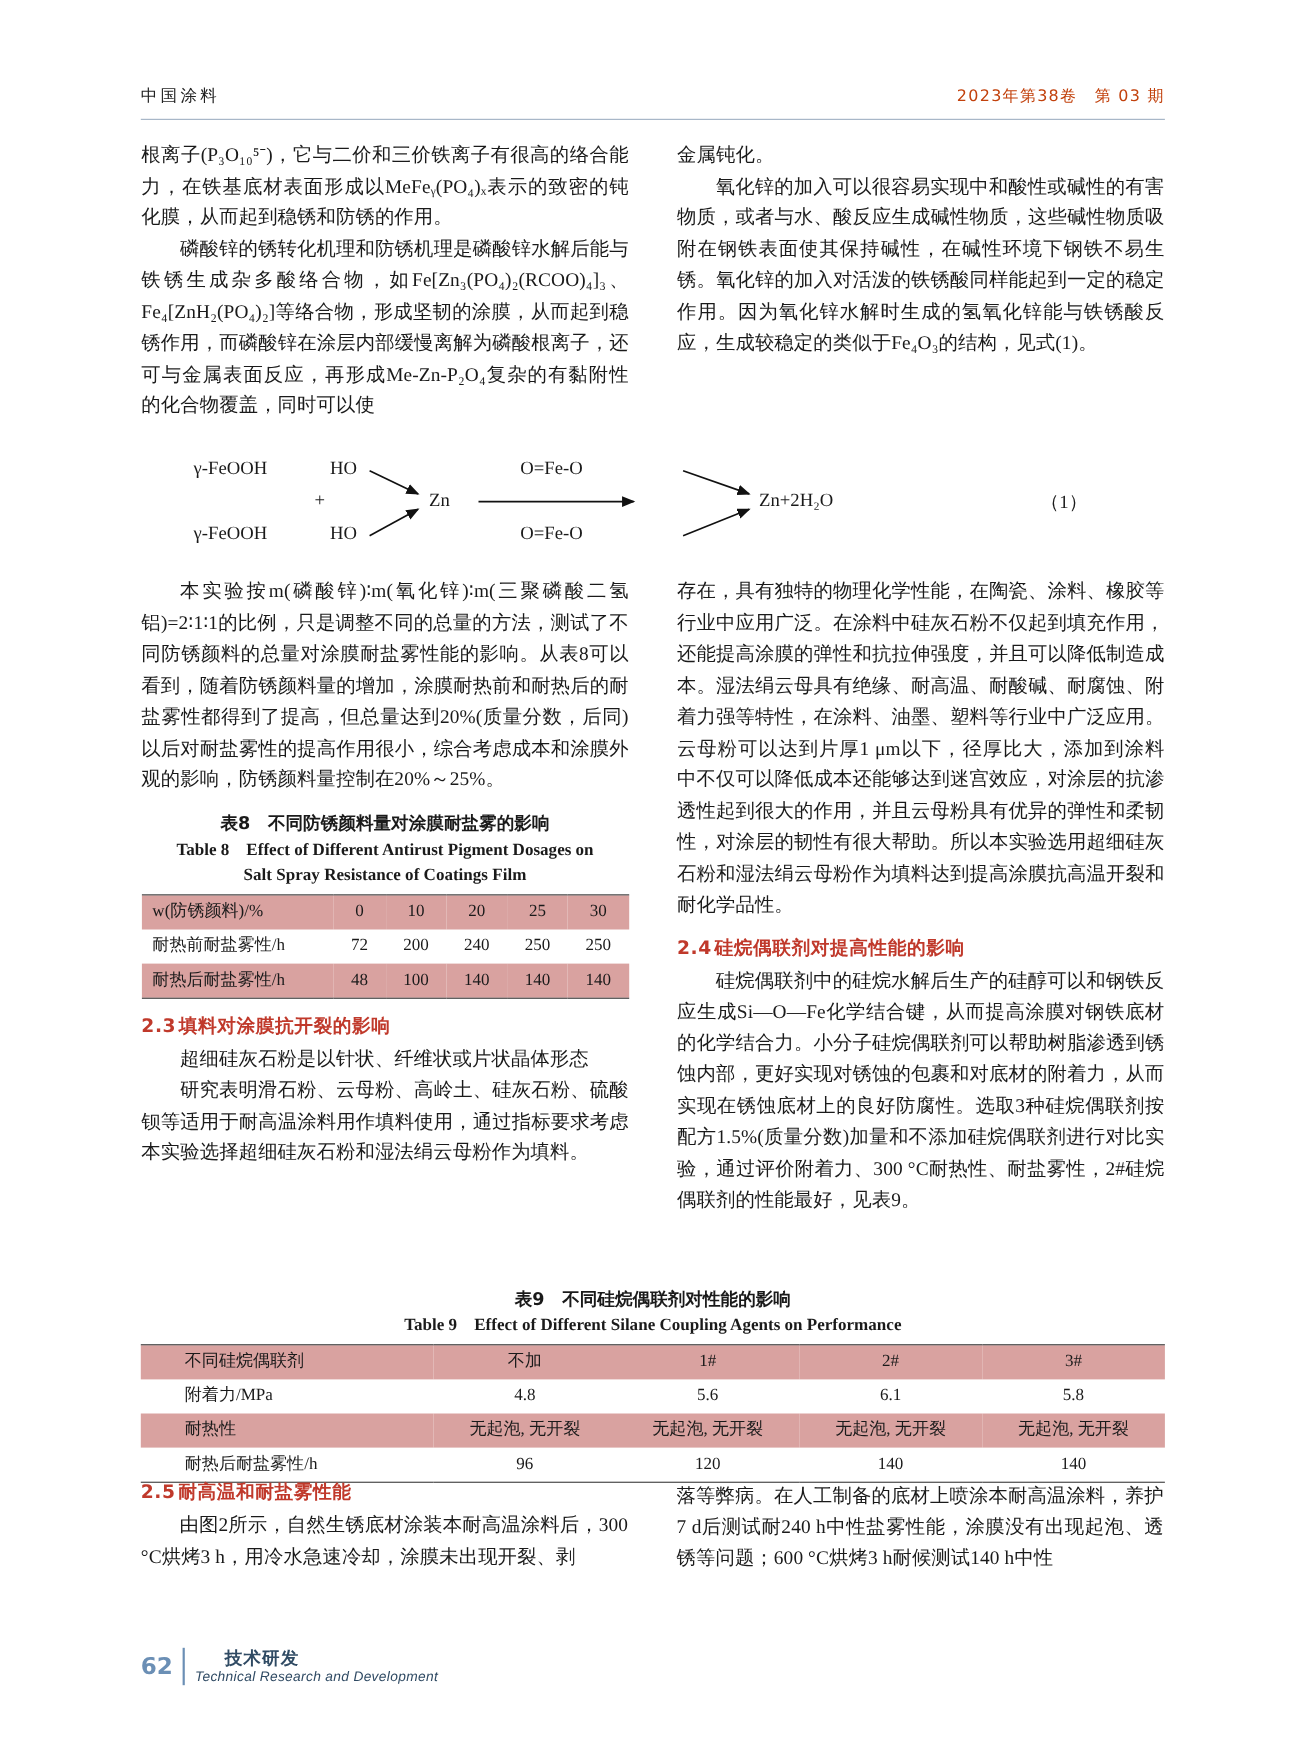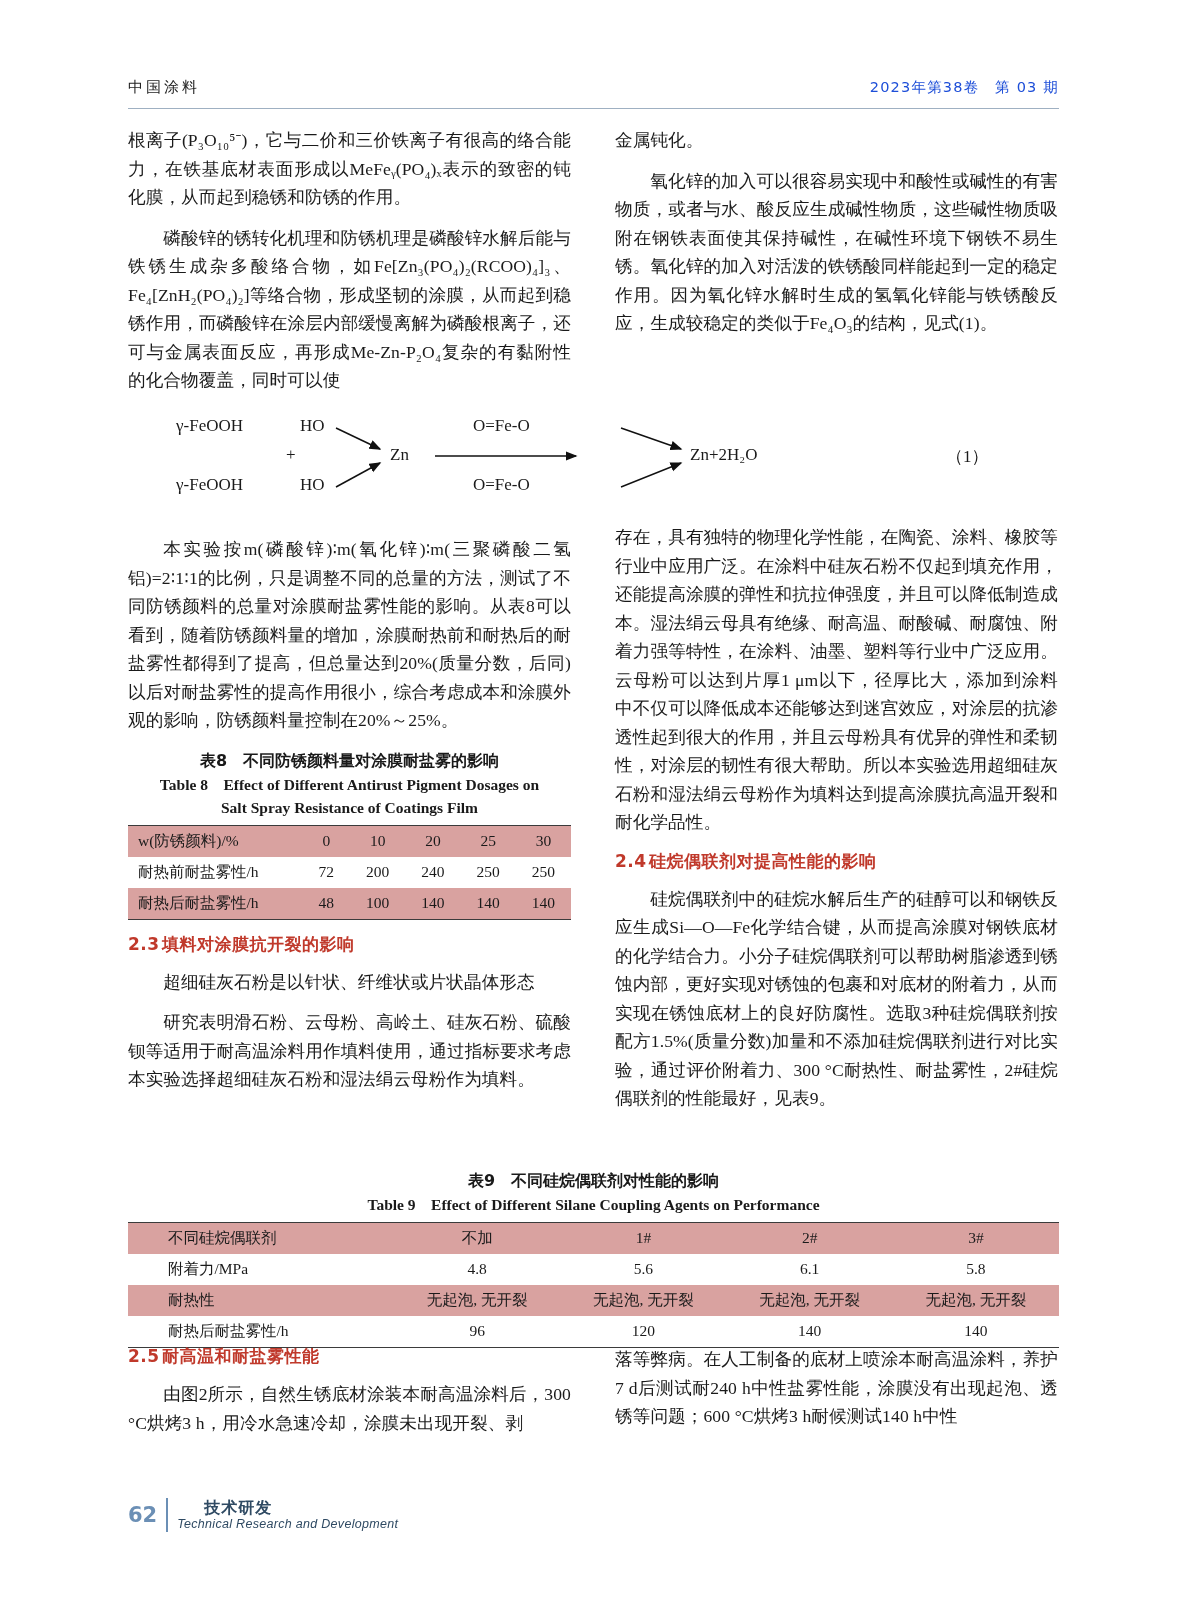--- a/index.html
+++ b/index.html
@@ -32,56 +32,56 @@
     font-size: 15.5px;
     letter-spacing: 1px;
   }
   .header .journal {
     color: #222;
     font-family: "DejaVu Sans", sans-serif;
     font-size: 15px;
     letter-spacing: 3px;
   }
   .header .issue {
-    color: #1d4ed8;
+    color: #c2410c;
     font-family: "DejaVu Sans", sans-serif;
     font-size: 14.5px;
     letter-spacing: 1.2px;
   }
   .header-rule {
     position: absolute;
     top: 108px;
     left: 128px;
     right: 128px;
     height: 1px;
     background: #9fb0c2;
   }
   
   .cols {
     position: absolute;
     top: 126px;
     left: 128px;
     width: 931px;
     display: flex;
     gap: 44px;
+    justify-content: center;
   }
   .col {
     width: 443px;
   }
   p {
     margin: 0;
     font-size: 17.6px;
     line-height: 1.62;
     text-align: justify;
     text-justify: inter-ideograph;
     letter-spacing: 0.1px;
   }
   p.indent {
     text-indent: 2em;
-    margin-top: 12px;
   }
   
   .equation-wrap {
     position: absolute;
     top: 405px;
     left: 128px;
     width: 931px;
     height: 110px;
   }
   .eq {

